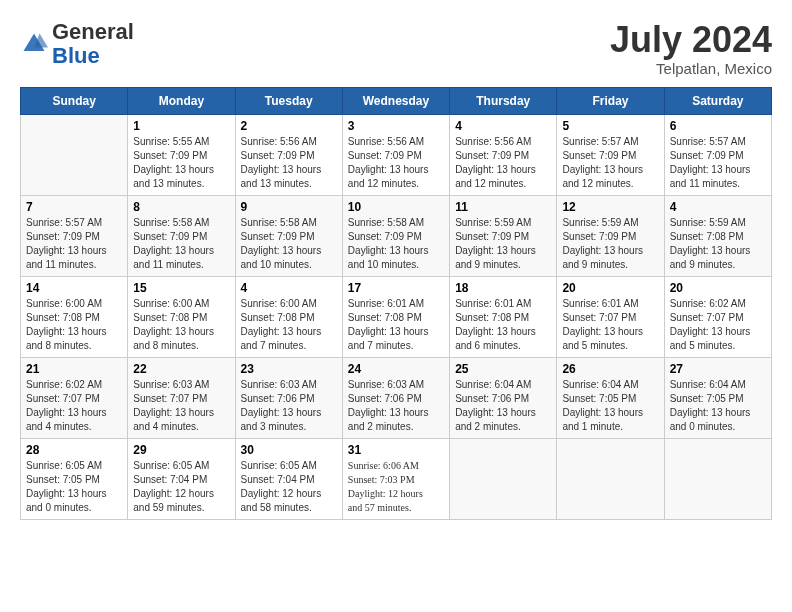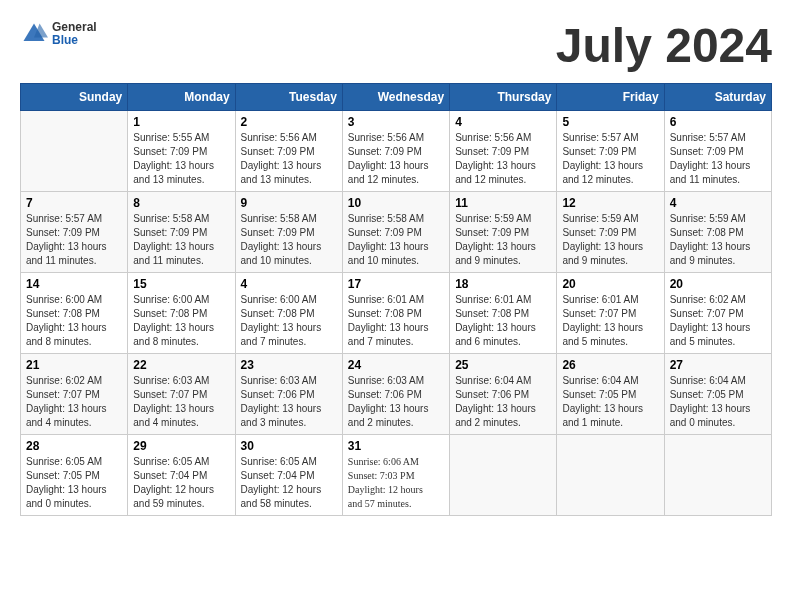--- a/index.html
+++ b/index.html
@@ -15,52 +15,52 @@
       justify-content: space-between;
       align-items: flex-start;
       margin-bottom: 10px;
     }
     .logo {
       display: flex;
       align-items: center;
       gap: 4px;
     }
     .logo-text {
-      font-size: 12px;
+      font-size: 22px;
       font-weight: bold;
       line-height: 1.1;
     }
     .logo-general { color: #333; }
     .logo-blue { color: #1a5fb0; }
     .logo-icon {
       width: 28px;
       height: 28px;
     }
     .title-block {
       text-align: right;
     }
     .month-title {
-      font-size: 48px;
+      font-size: 36px;
       font-weight: bold;
       color: #333;
       line-height: 1.1;
     }
     .subtitle {
       font-size: 15px;
       color: #555;
     }
     table {
       width: 100%;
       border-collapse: collapse;
       font-size: 11px;
     }
     th {
       background-color: #2563a8;
       color: #fff;
-      text-align: right;
+      text-align: center;
       padding: 6px 5px;
       font-size: 12px;
       font-weight: bold;
       border: 1px solid #1a4d8f;
     }
     td {
       border: 1px solid #ccc;
       vertical-align: top;
       padding: 4px 5px;
       width: calc(100% / 7);
@@ -96,20 +96,21 @@
       <polygon points="20,5 35,30 5,30" fill="#1a5fb0" opacity="0.85"></polygon>
       <polygon points="28,5 40,25 20,25" fill="#2563a8" opacity="0.6"></polygon>
     </svg>
     <div class="logo-text">
       <span class="logo-general">General</span><br>
       <span class="logo-blue">Blue</span>
     </div>
   </div>
   <div class="title-block">
     <div class="month-title">July 2024</div>
+    <div class="subtitle">Telpatlan, Mexico</div>
   </div>
 </div>
 
 <table>
   <thead>
     <tr>
     <th>Sunday</th>
         <th>Monday</th>
         <th>Tuesday</th>
         <th>Wednesday</th>

